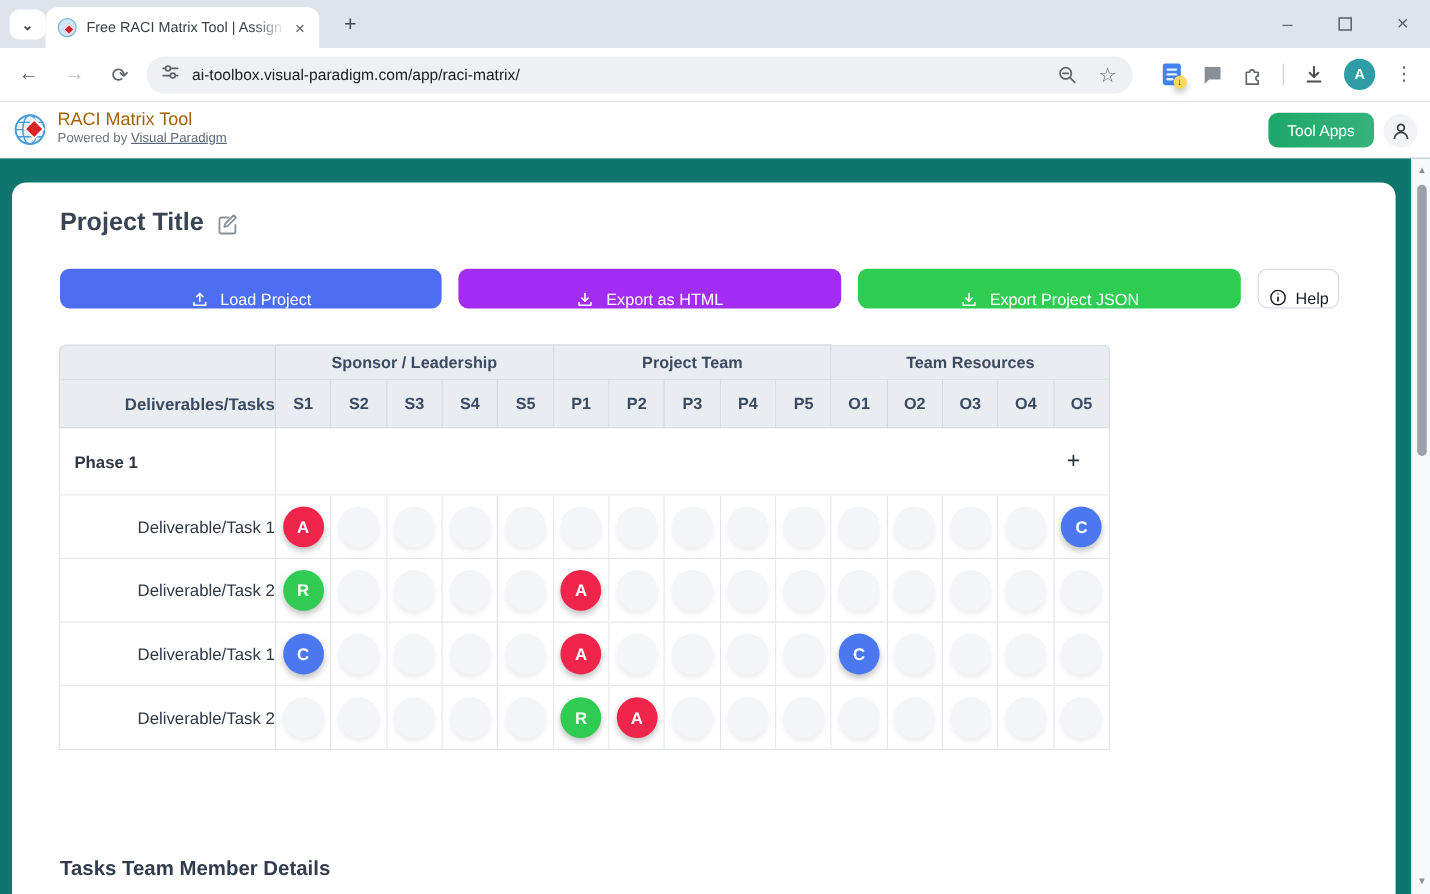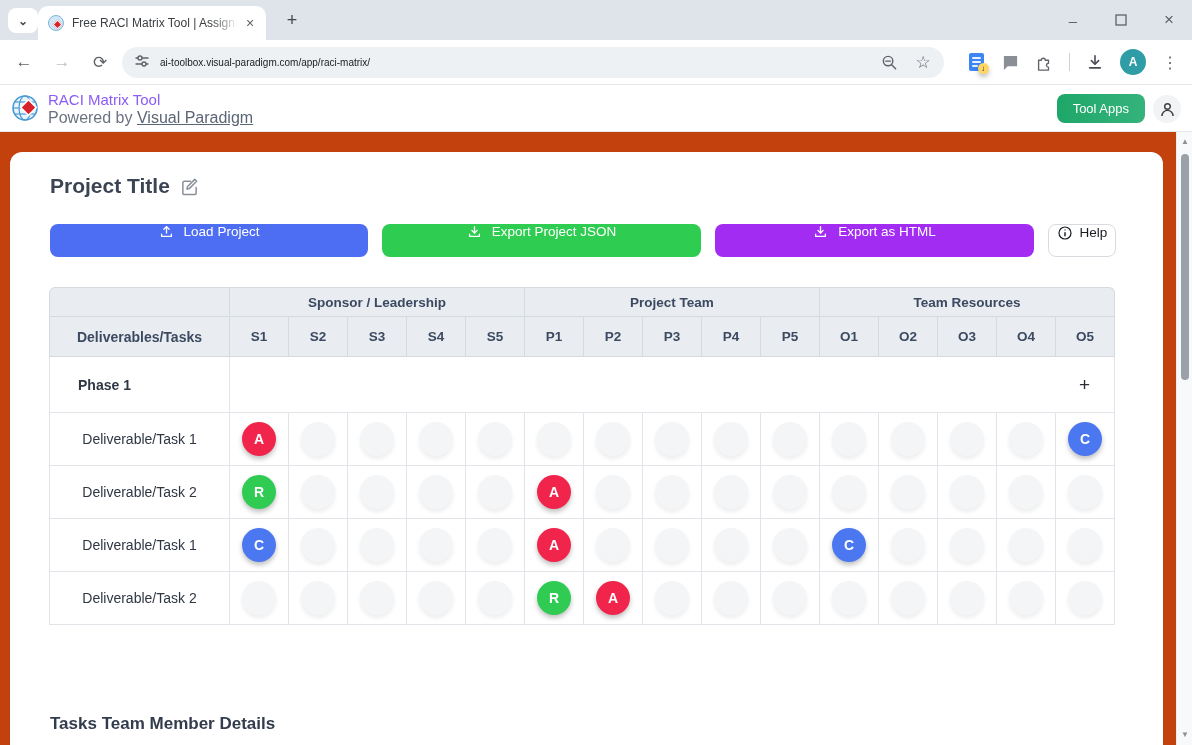--- a/index.html
+++ b/index.html
@@ -17,70 +17,70 @@
   .newtab { position:absolute; left:280px; top:8px; width:24px; height:24px; display:flex; align-items:center; justify-content:center; font-size:18px; color:#44474c; cursor:pointer; }
   .wincontrols { position:absolute; right:14px; top:0; height:40px; display:flex; align-items:center; gap:30px; color:#5f6368; }
   .winbtn { width:18px; height:18px; display:flex; align-items:center; justify-content:center; font-size:15px; cursor:pointer; }
   .winbtn svg { display:block; }
 
   .toolbar { position:absolute; left:0; top:40px; width:1192px; height:45px; background:#fff; border-bottom:1px solid #e4e7ea; }
   .navbtn { position:absolute; top:8px; width:28px; height:28px; display:flex; align-items:center; justify-content:center; font-size:17px; color:#5f6368; border-radius:50%; cursor:pointer; }
   .navbtn.disabled { color:#bdc1c6; }
   .urlpill { position:absolute; left:122px; top:7px; width:822px; height:31px; background:#eef1f4; border-radius:16px; display:flex; align-items:center; padding:0 12px; }
   .urlpill .tune { flex:0 0 16px; margin-right:10px; }
-  .urltext { font-size:10px; color:#202124; flex:1; }
+  .urltext { font-size:13px; color:#202124; flex:1; }
   .pill-right { display:flex; align-items:center; gap:16px; margin-left:8px; }
   .ext-area { position:absolute; right:14px; top:6px; height:32px; display:flex; align-items:center; gap:16px; }
   .icon16 { width:18px; height:18px; display:flex; align-items:center; justify-content:center; cursor:pointer; }
   .divider-v { width:1px; height:18px; background:#cdd1d5; }
   .docicon { position:relative; width:15px; height:18px; background:#3d85f4; border-radius:2px; }
   .docicon i { position:absolute; left:3px; height:2px; background:#e8f0fe; border-radius:1px; }
   .docicon .badge { position:absolute; right:-5px; bottom:-3px; width:11px; height:11px; border-radius:50%; background:#fdd663; color:#202124; font-size:8px; line-height:11px; text-align:center; font-style:normal; }
   .chrome-avatar { width:26px; height:26px; border-radius:50%; background:#2f9da6; color:#fff; font-size:12px; font-weight:bold; display:flex; align-items:center; justify-content:center; cursor:pointer; }
   .kebab { font-size:16px; color:#5f6368; cursor:pointer; }
 
   
   .appheader { position:absolute; left:0; top:85px; width:1192px; height:47px; background:#fff; border-bottom:1px solid #e6e8eb; }
   .vp-logo { position:absolute; left:10px; top:7px; width:32px; height:32px; }
-  .app-title { position:absolute; left:48px; top:6px; font-size:15px; color:#8b5cf6; }
-  .powered { position:absolute; left:48px; top:24px; font-size:16px; color:#6b7280; }
+  .app-title { position:absolute; left:48px; top:6px; font-size:15px; color:#a16207; }
+  .powered { position:absolute; left:48px; top:24px; font-size:11px; color:#6b7280; }
   .powered a { color:#5a6575; text-decoration:underline; cursor:pointer; }
   .more-apps { position:absolute; right:47px; top:9px; height:29px; padding:0 16px; background:linear-gradient(90deg,#1ea768,#35b37d); color:#fff; font-size:13px; border:none; border-radius:8px; display:flex; align-items:center; cursor:pointer; }
   .user-btn { position:absolute; right:11px; top:10px; width:28px; height:28px; border-radius:50%; background:#f1f3f4; display:flex; align-items:center; justify-content:center; cursor:pointer; }
 
   
-  .page { position:absolute; left:0; top:132px; width:1192px; height:613px; background:#c2410c; }
+  .page { position:absolute; left:0; top:132px; width:1192px; height:613px; background:#0f766e; }
   .card { position:absolute; left:10px; top:20px; width:1153px; height:620px; background:#fff; border-radius:12px; box-shadow:0 1px 2px rgba(0,0,0,.04); }
   .title-row { position:absolute; left:40px; top:22px; display:flex; align-items:center; gap:10px; }
   .page-title { font-size:21px; font-weight:bold; color:#3a4453; }
   .edit-icon { color:#8a9099; cursor:pointer; display:flex; }
 
   .btn-row { position:absolute; left:40px; top:72px; display:flex; gap:14px; }
-  .bigbtn { height:33px; border:none; border-radius:8px; color:#fff; font-size:13.5px; font-family:"Liberation Sans",sans-serif; display:flex; align-items:flex-start; justify-content:center; gap:10px; cursor:pointer; }
+  .bigbtn { height:33px; border:none; border-radius:8px; color:#fff; font-size:13.5px; font-family:"Liberation Sans",sans-serif; display:flex; align-items:flex-end; justify-content:center; gap:10px; cursor:pointer; }
   .btn-load { width:318px; background:#4d6df3; }
   .btn-json { width:319px; background:#2ecc50; }
   .btn-html { width:319px; background:#a32cf2; }
   .btn-help { width:68px; background:#fff; color:#1a1d21; border:1px solid #d8dce1; gap:7px; }
 
   
   .matrix-wrap { position:absolute; left:39px; top:135px; width:1078px; }
-  table.matrix { width:1066px; border-collapse:separate; border-spacing:0; table-layout:fixed; border-radius:6px; }
+  table.matrix { width:876px; border-collapse:separate; border-spacing:0; table-layout:fixed; border-radius:6px; }
   .matrix th, .matrix td { border-right:1px solid #e1e4e9; border-bottom:1px solid #e1e4e9; }
   .matrix thead th { background:#e9ecf0; border-color:#d5dade; color:#3b4a61; font-size:13.5px; }
-  .matrix tr th:first-child, .matrix tr td:first-child { border-left:1px solid #e1e4e9; }
+  .matrix tr th:first-child, .matrix tr td:first-child { border-left:1px solid #e1e4e9;text-align:right; }
   .matrix thead tr:first-child th { border-top:1px solid #d5dade; }
   .matrix thead tr:first-child th:first-child { border-top-left-radius:6px; }
   .matrix thead tr:first-child th:last-child { border-top-right-radius:6px; }
   .matrix thead tr th:first-child { border-left-color:#d5dade; }
   .group-row th { height:30px; text-align:center; }
   .colhead-row th { height:40px; text-align:center; }
   .colhead-row th.corner { font-size:14px; }
   .matrix tbody td { background:#fff; height:53px; text-align:center; vertical-align:middle; color:#2f3744; font-size:14px; }
   .matrix tbody tr.phase-row td { height:56px; }
-  .phase-label { text-align:left !important; font-weight:bold; padding-left:28px; }
+  .phase-label { text-align:left !important; font-weight:bold; padding-left:12px; }
   .phase-span { text-align:right !important; padding-right:24px; }
   .add-btn { font-size:19px; color:#2b2f36; background:none; border:none; cursor:pointer; line-height:1; }
   .cell-circle { width:34px; height:34px; border-radius:50%; margin:0 auto; background:#f4f5f7; box-shadow:0 3px 4px rgba(0,0,0,.07); cursor:pointer; }
   .badge { width:34px; height:34px; border-radius:50%; margin:0 auto; color:#fff; font-weight:bold; font-size:14px; display:flex; align-items:center; justify-content:center; box-shadow:0 3px 5px rgba(0,0,0,.25); cursor:pointer; }
 
   .section-heading { position:absolute; left:40px; top:562px; font-size:17px; font-weight:bold; color:#323c4d; }
 
   
   .scrollbar { position:absolute; right:0; top:132px; width:16px; height:613px; background:#f8f9fb; border-left:1px solid #ededf0; }
   .sb-arrow { position:absolute; left:0; width:16px; height:14px; color:#8a8f95; font-size:8px; text-align:center; line-height:14px; }
@@ -208,35 +208,35 @@
 
     <div class="btn-row">
       <button class="bigbtn btn-load">
         <svg width="15" height="15" viewBox="0 0 20 20" fill="none" stroke="#fff" stroke-width="1.8" stroke-linecap="round" stroke-linejoin="round">
           <line x1="10" y1="3.5" x2="10" y2="12"></line>
             <polyline points="6.5,7 10,3.5 13.5,7"></polyline>
             <path d="M3.5,13.5 v3 h13 v-3"></path>
         </svg>
         <span>Load Project</span>
       </button>
+      <button class="bigbtn btn-html">
+        <svg width="15" height="15" viewBox="0 0 20 20" fill="none" stroke="#fff" stroke-width="1.8" stroke-linecap="round" stroke-linejoin="round">
+          <line x1="10" y1="3.5" x2="10" y2="12"></line>
+            <polyline points="6.5,8.5 10,12 13.5,8.5"></polyline>
+            <path d="M3.5,13.5 v3 h13 v-3"></path>
+        </svg>
+        <span>Export as HTML</span>
+      </button>
       <button class="bigbtn btn-json">
         <svg width="15" height="15" viewBox="0 0 20 20" fill="none" stroke="#fff" stroke-width="1.8" stroke-linecap="round" stroke-linejoin="round">
           <line x1="10" y1="3.5" x2="10" y2="12"></line>
             <polyline points="6.5,8.5 10,12 13.5,8.5"></polyline>
             <path d="M3.5,13.5 v3 h13 v-3"></path>
         </svg>
         <span>Export Project JSON</span>
-      </button>
-      <button class="bigbtn btn-html">
-        <svg width="15" height="15" viewBox="0 0 20 20" fill="none" stroke="#fff" stroke-width="1.8" stroke-linecap="round" stroke-linejoin="round">
-          <line x1="10" y1="3.5" x2="10" y2="12"></line>
-            <polyline points="6.5,8.5 10,12 13.5,8.5"></polyline>
-            <path d="M3.5,13.5 v3 h13 v-3"></path>
-        </svg>
-        <span>Export as HTML</span>
       </button>
       <button class="bigbtn btn-help">
         <svg width="16" height="16" viewBox="0 0 20 20" fill="none" stroke="#1a1d21" stroke-width="1.5">
           <circle cx="10" cy="10" r="7.5"></circle>
             <line x1="10" y1="9" x2="10" y2="14" stroke-width="1.8"></line>
             <circle cx="10" cy="6.2" r="0.8" fill="#1a1d21" stroke="none"></circle>
         </svg>
         <span>Help</span>
       </button>
     </div>

